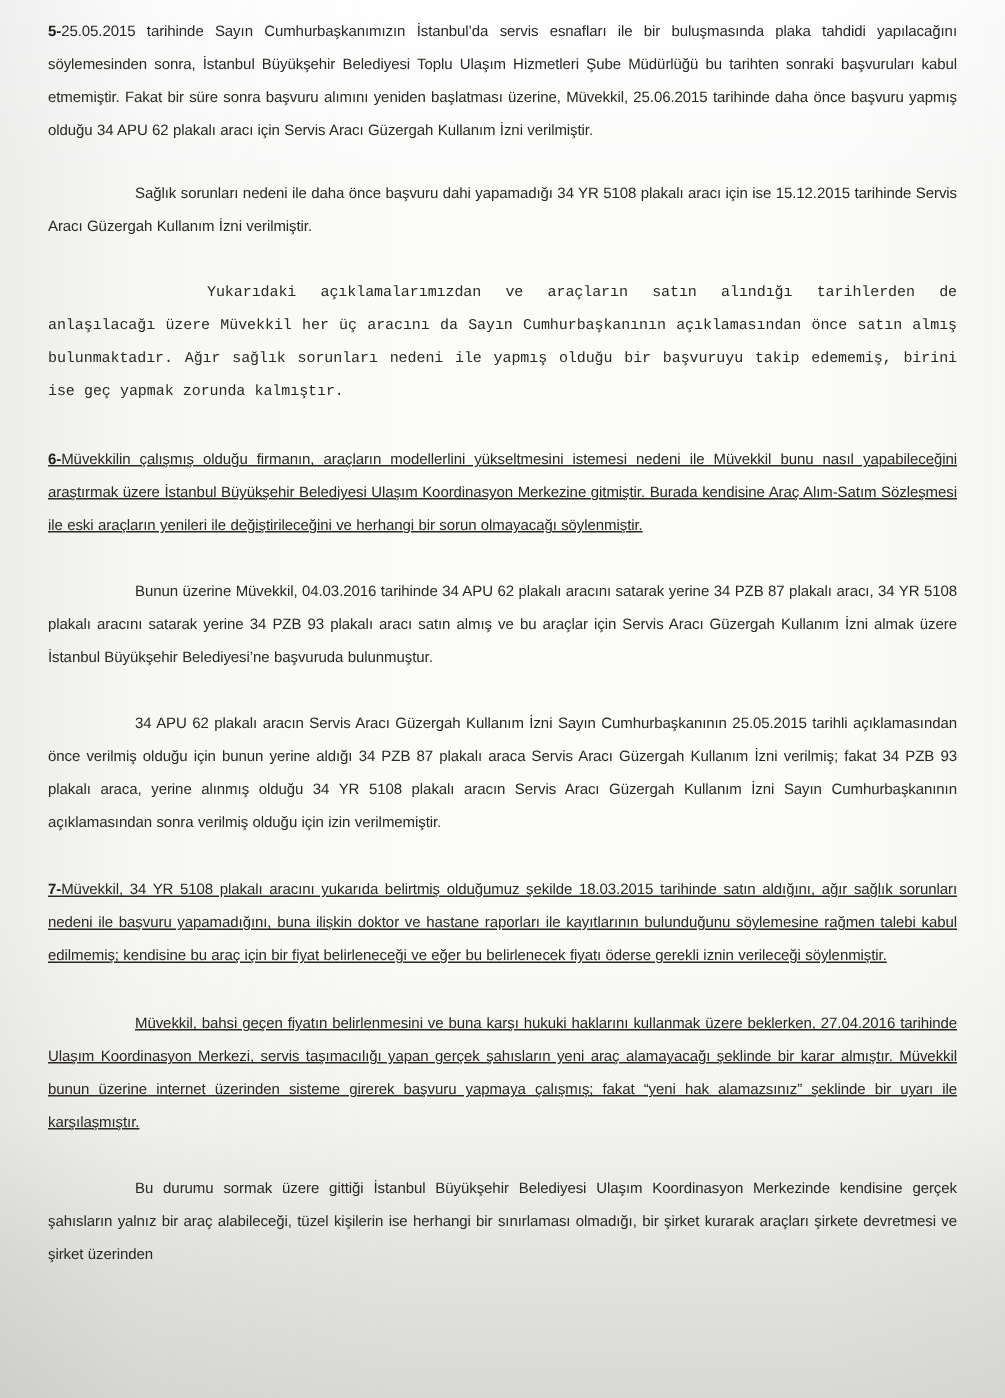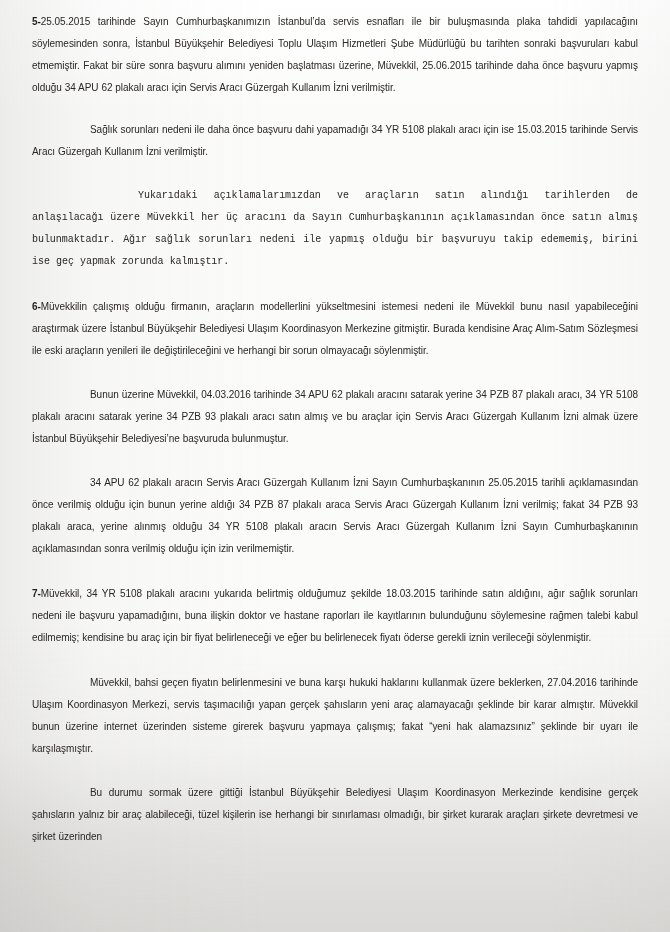--- a/index.html
+++ b/index.html
@@ -60,38 +60,38 @@
     font-size: 10px;
     line-height: 22px;
     letter-spacing: -0.05px;
     word-spacing: 0.2px;
   }
   p.para.indent-sm { text-indent: 0; }
   p.para.indent-md { text-indent: 58px; }
   p.para.indent-lg { text-indent: 106px; font-family: Liberation Mono, monospace; }
   p.para.gap-1 { margin-top: 20px; }
   p.para.gap-2 { margin-top: 22px; }
-  p.para.gap-3 { margin-top: 23px; }
+  p.para.gap-3 { margin-top: 23px; text-decoration: underline; }
   b.marker {
     font-weight: 700;
     color: #201e1b;
   }
   .trail { display: inline; }
 </style>
 </head>
 <body>
 
 <div id="page">
   <div id="paper-shading-top"></div>
 
   <div id="doc-body">
 
     <p class="para indent-sm"><b class="marker">5-</b><span class="trail">25.05.2015 tarihinde Sayın Cumhurbaşkanımızın İstanbul’da servis esnafları ile bir buluşmasında plaka tahdidi yapılacağını söylemesinden sonra, İstanbul Büyükşehir Belediyesi Toplu Ulaşım Hizmetleri Şube Müdürlüğü bu tarihten sonraki başvuruları kabul etmemiştir. Fakat bir süre sonra başvuru alımını yeniden başlatması üzerine, Müvekkil, 25.06.2015 tarihinde daha önce başvuru yapmış olduğu 34 APU 62 plakalı aracı için Servis Aracı Güzergah Kullanım İzni verilmiştir.</span></p>
 
-    <p class="para indent-md gap-1"><span class="trail">Sağlık sorunları nedeni ile daha önce başvuru dahi yapamadığı 34 YR 5108 plakalı aracı için ise 15.03.2015 tarihinde Servis Aracı Güzergah Kullanım İzni verilmiştir.</span></p>
+    <p class="para indent-md gap-1"><span class="trail">Sağlık sorunları nedeni ile daha önce başvuru dahi yapamadığı 34 YR 5108 plakalı aracı için ise 15.12.2015 tarihinde Servis Aracı Güzergah Kullanım İzni verilmiştir.</span></p>
 
     <p class="para indent-lg gap-2"><span class="trail">Yukarıdaki açıklamalarımızdan ve araçların satın alındığı tarihlerden de anlaşılacağı üzere Müvekkil her üç aracını da Sayın Cumhurbaşkanının açıklamasından önce satın almış bulunmaktadır. Ağır sağlık sorunları nedeni ile yapmış olduğu bir başvuruyu takip edememiş, birini ise geç yapmak zorunda kalmıştır.</span></p>
 
     <p class="para indent-sm gap-3"><b class="marker">6-</b><span class="trail">Müvekkilin çalışmış olduğu firmanın, araçların modellerlini yükseltmesini istemesi nedeni ile Müvekkil bunu nasıl yapabileceğini araştırmak üzere İstanbul Büyükşehir Belediyesi Ulaşım Koordinasyon Merkezine gitmiştir. Burada kendisine Araç Alım-Satım Sözleşmesi ile eski araçların yenileri ile değiştirileceğini ve herhangi bir sorun olmayacağı söylenmiştir.</span></p>
 
     <p class="para indent-md gap-2"><span class="trail">Bunun üzerine Müvekkil, 04.03.2016 tarihinde 34 APU 62 plakalı aracını satarak yerine 34 PZB 87 plakalı aracı, 34 YR 5108 plakalı aracını satarak yerine 34 PZB 93 plakalı aracı satın almış ve bu araçlar için Servis Aracı Güzergah Kullanım İzni almak üzere İstanbul Büyükşehir Belediyesi’ne başvuruda bulunmuştur.</span></p>
 
     <p class="para indent-md gap-2"><span class="trail">34 APU 62 plakalı aracın Servis Aracı Güzergah Kullanım İzni Sayın Cumhurbaşkanının 25.05.2015 tarihli açıklamasından önce verilmiş olduğu için bunun yerine aldığı 34 PZB 87 plakalı araca Servis Aracı Güzergah Kullanım İzni verilmiş; fakat 34 PZB 93 plakalı araca, yerine alınmış olduğu 34 YR 5108 plakalı aracın Servis Aracı Güzergah Kullanım İzni Sayın Cumhurbaşkanının açıklamasından sonra verilmiş olduğu için izin verilmemiştir.</span></p>
 
     <p class="para indent-sm gap-3"><b class="marker">7-</b><span class="trail">Müvekkil, 34 YR 5108 plakalı aracını yukarıda belirtmiş olduğumuz şekilde 18.03.2015 tarihinde satın aldığını, ağır sağlık sorunları nedeni ile başvuru yapamadığını, buna ilişkin doktor ve hastane raporları ile kayıtlarının bulunduğunu söylemesine rağmen talebi kabul edilmemiş; kendisine bu araç için bir fiyat belirleneceği ve eğer bu belirlenecek fiyatı öderse gerekli iznin verileceği söylenmiştir.</span></p>

